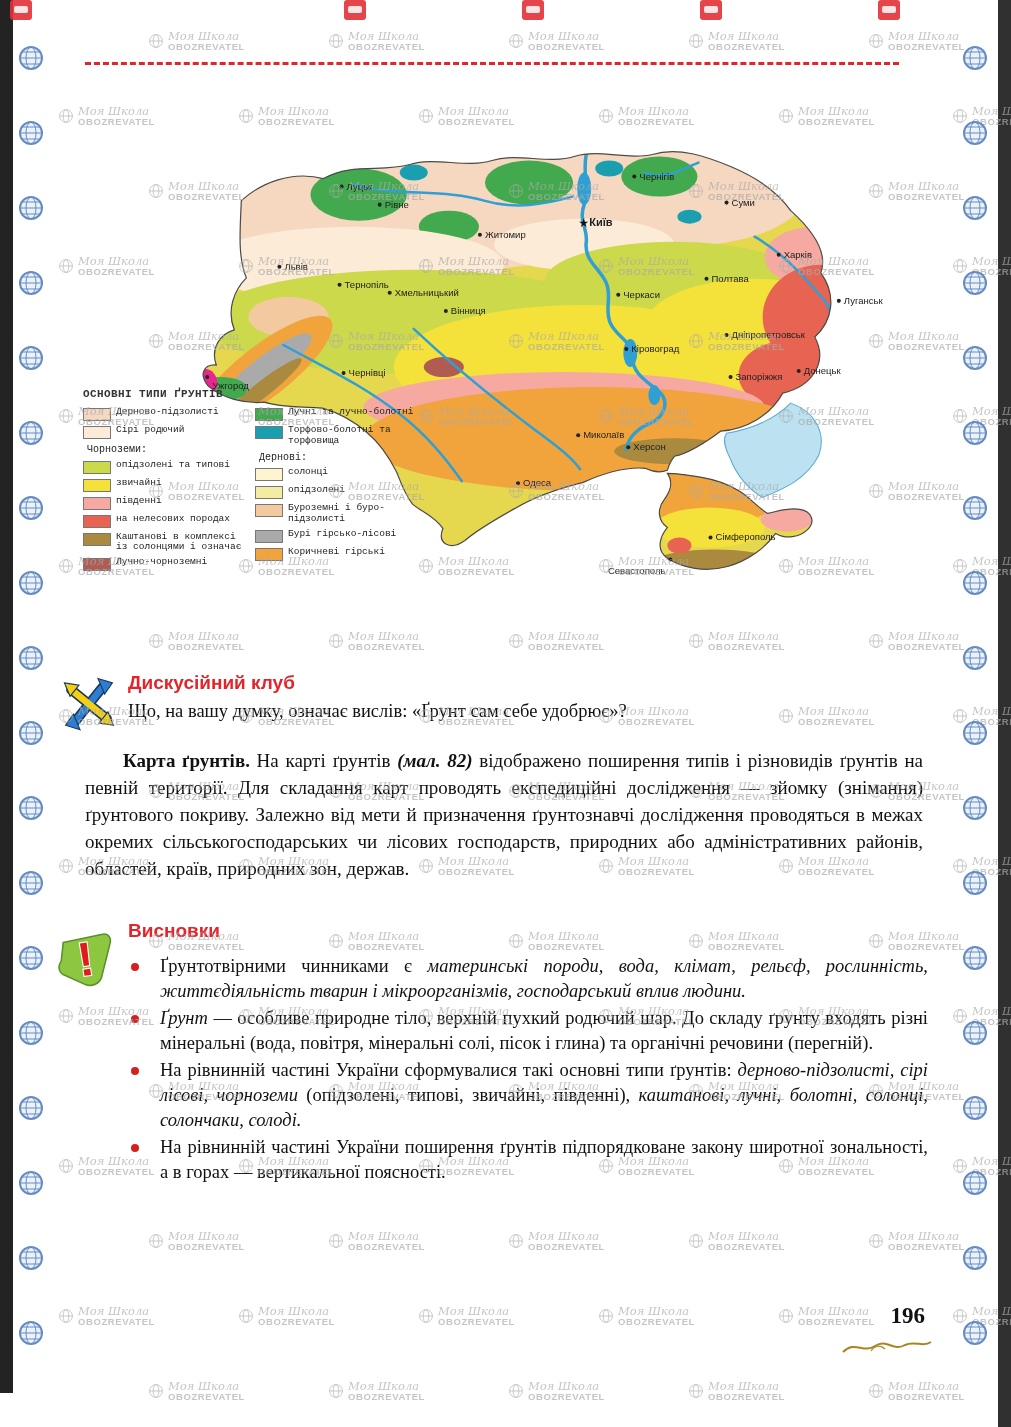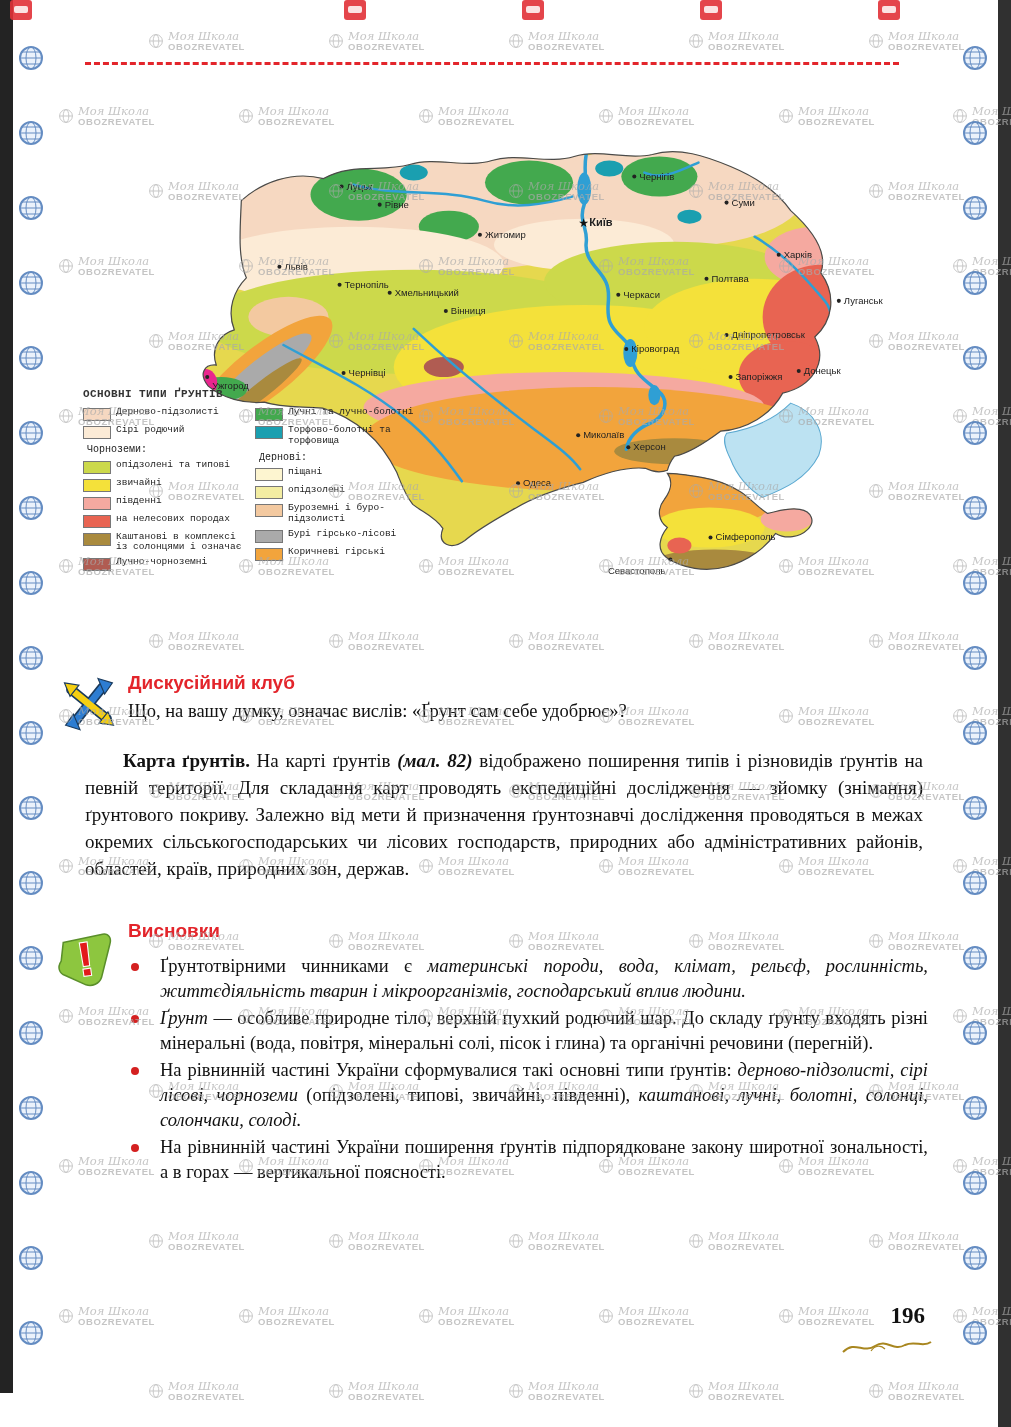--- a/index.html
+++ b/index.html
@@ -299,21 +299,21 @@
             </div>
             <div class="lg-row">
               <span class="sw" style="background: rgb(26, 159, 176);"></span>
               <span class="lb">Торфово-болотні та торфовища</span>
             </div>
             <div class="lg-row lg-head">
               <span class="lb">Дернові:</span>
             </div>
             <div class="lg-row">
               <span class="sw" style="background: rgb(253, 245, 208);"></span>
-              <span class="lb">піщані</span>
+              <span class="lb">солонці</span>
             </div>
             <div class="lg-row">
               <span class="sw" style="background: rgb(243, 237, 162);"></span>
               <span class="lb">опідзолені</span>
             </div>
             <div class="lg-row">
               <span class="sw" style="background: rgb(243, 201, 160);"></span>
               <span class="lb">Буроземні і буро-підзолисті</span>
             </div>
             <div class="lg-row">

